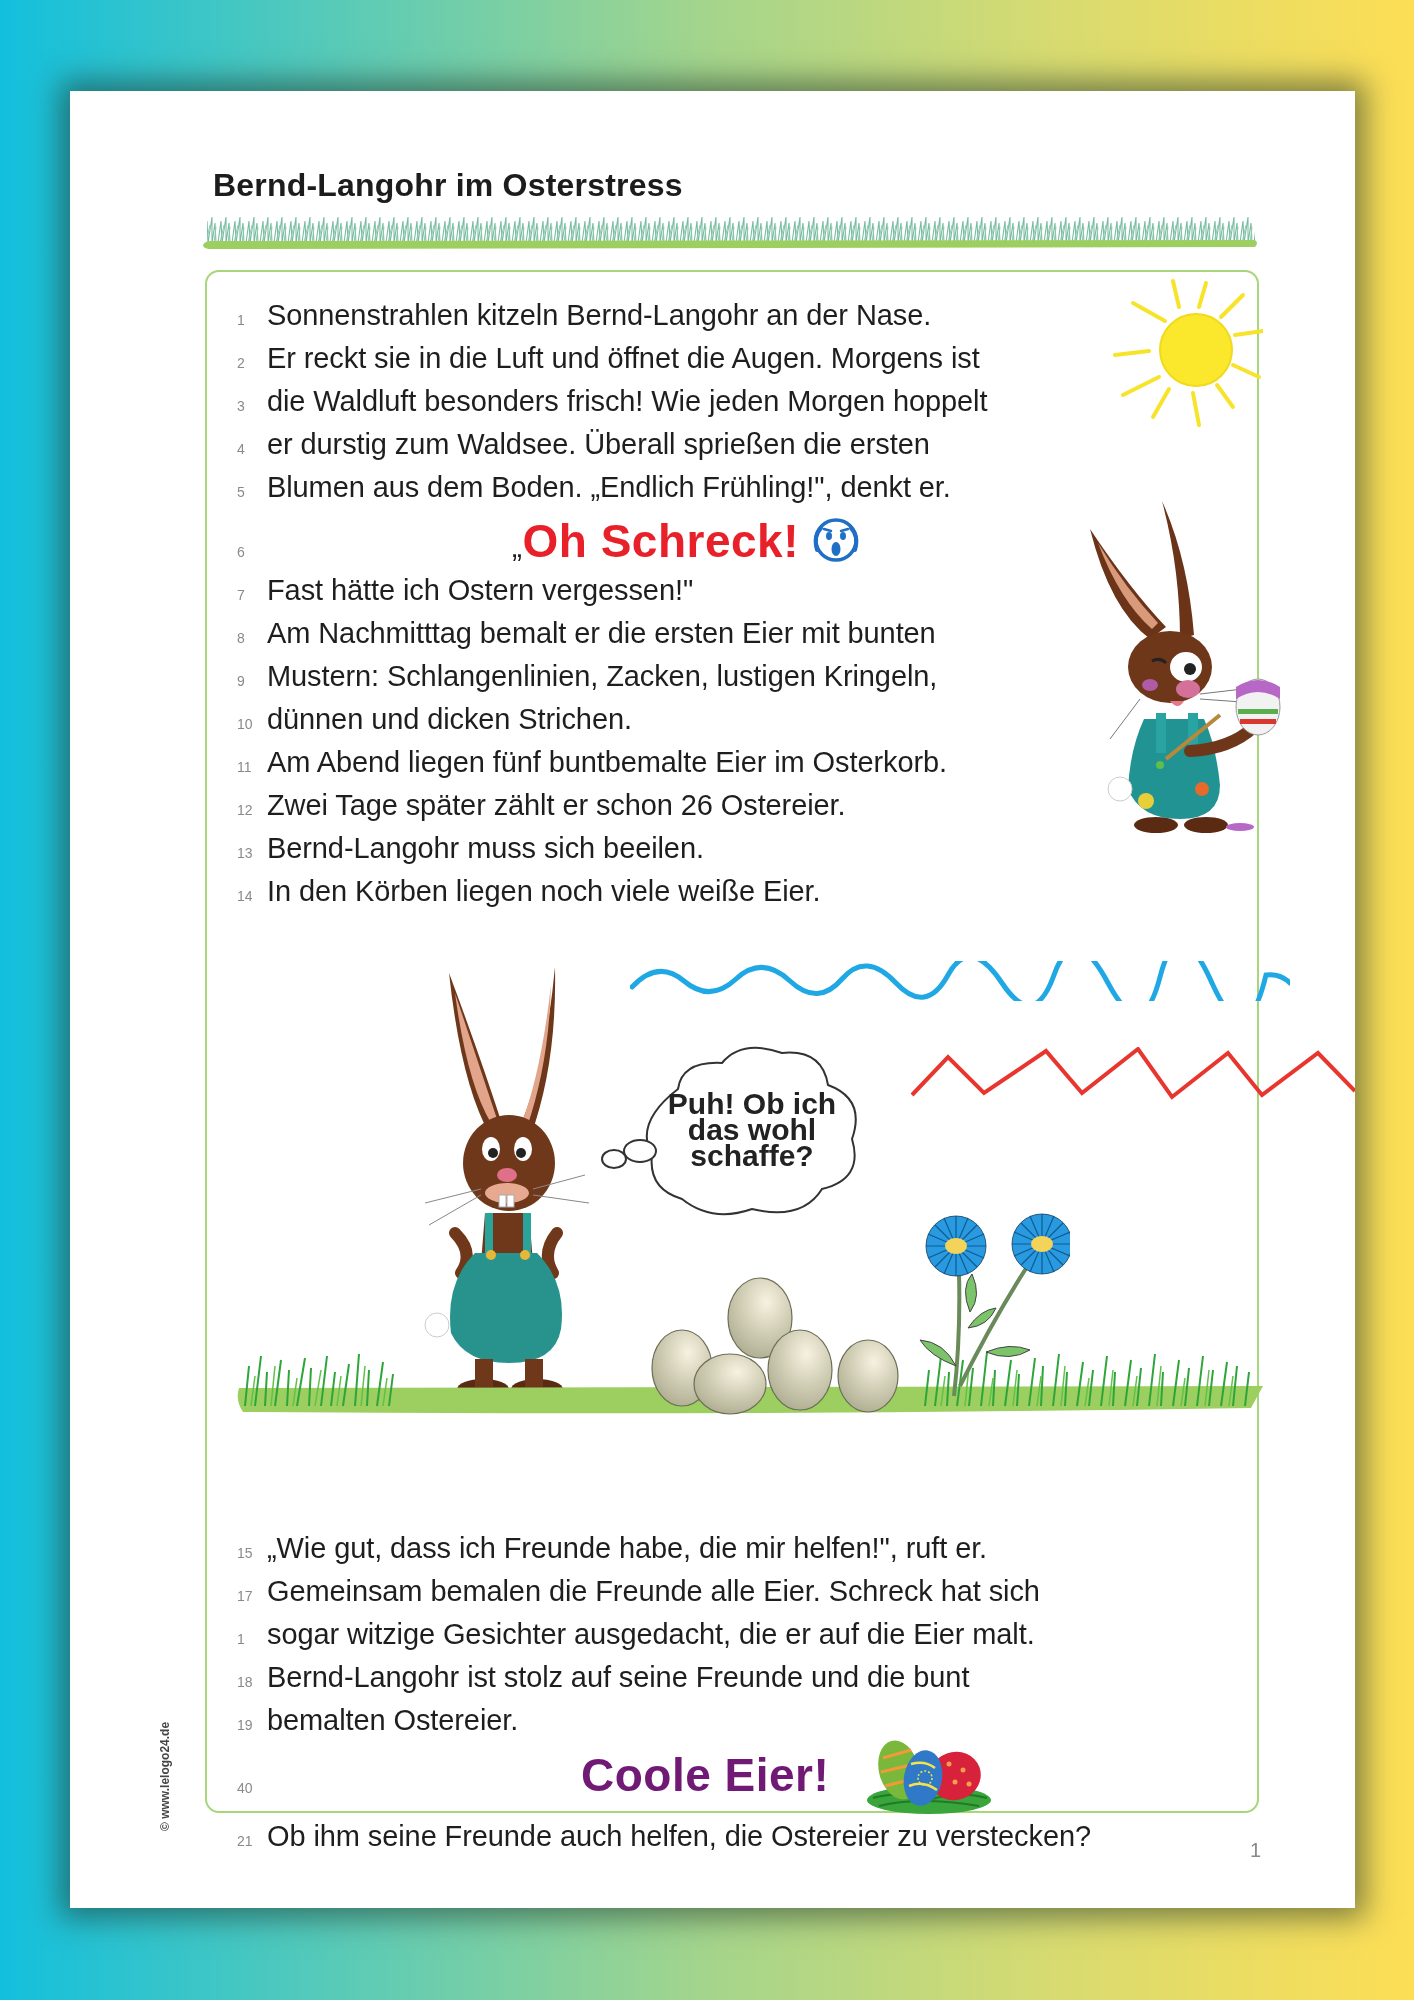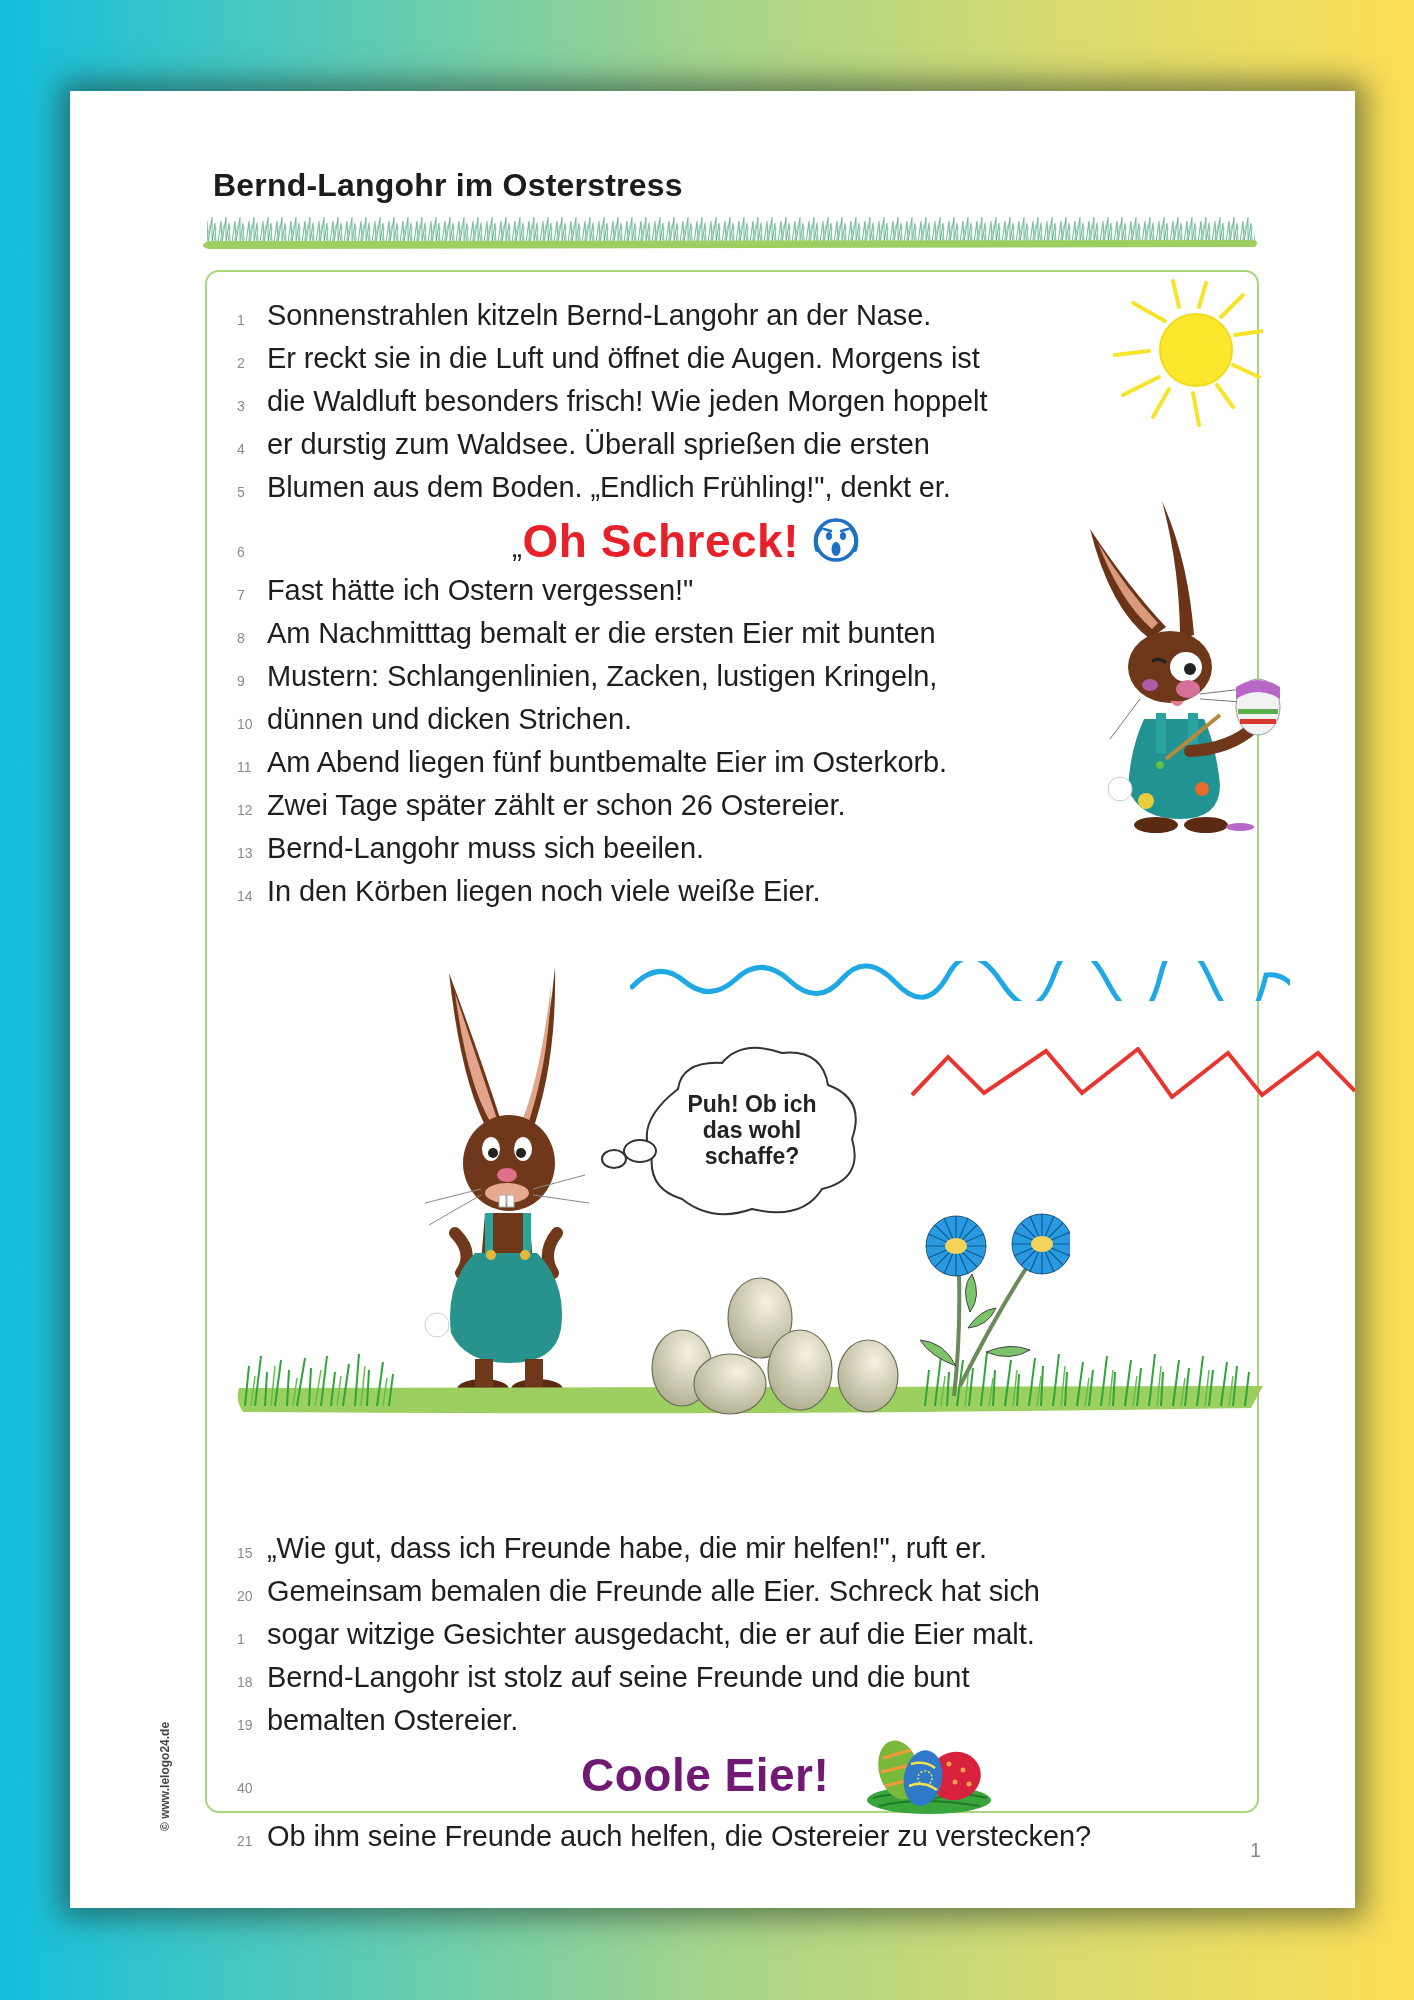--- a/index.html
+++ b/index.html
@@ -37,21 +37,21 @@
     font-size: 29px; color: #1e1e1e; letter-spacing: -0.1px;
   }
   .exclaim {
     position: absolute; bottom: -2px; white-space: nowrap; font-weight: bold;
     font-size: 46px; letter-spacing: 0.5px; text-align: center;
   }
   .exclaim .q { font-size: 30px; color: #1e1e1e; font-weight: normal; }
   .ill { position: absolute; }
   .bubble-text {
     position: absolute; left: 0; top: 0; width: 100%; text-align: center;
-    font-size: 23px; font-weight: bold; color: #222; line-height: 26px;
+    font-size: 30px; font-weight: bold; color: #222; line-height: 26px;
   }
 </style>
 </head>
 <body>
 
 <div class="page">
 
   <h1 class="title">Bernd-Langohr im Osterstress</h1>
 
   <svg class="title-grass" viewBox="0 0 1056 36" preserveAspectRatio="none">
@@ -135,21 +135,21 @@
     <div class="line" style="top:595px">
         <span class="ln">14</span>
         <span class="tx">In den Körben liegen noch viele weiße Eier.</span>
       </div>
 
     <div class="line" style="top:1252px">
         <span class="ln">15</span>
         <span class="tx">„Wie gut, dass ich Freunde habe, die mir helfen!", ruft er.</span>
       </div>
     <div class="line" style="top:1295px">
-        <span class="ln">20</span>
+        <span class="ln">17</span>
         <span class="tx">Gemeinsam bemalen die Freunde alle Eier. Schreck hat sich</span>
       </div>
     <div class="line" style="top:1338px">
         <span class="ln">1</span>
         <span class="tx">sogar witzige Gesichter ausgedacht, die er auf die Eier malt.</span>
       </div>
     <div class="line" style="top:1381px">
         <span class="ln">18</span>
         <span class="tx">Bernd-Langohr ist stolz auf seine Freunde und die bunt</span>
       </div>

